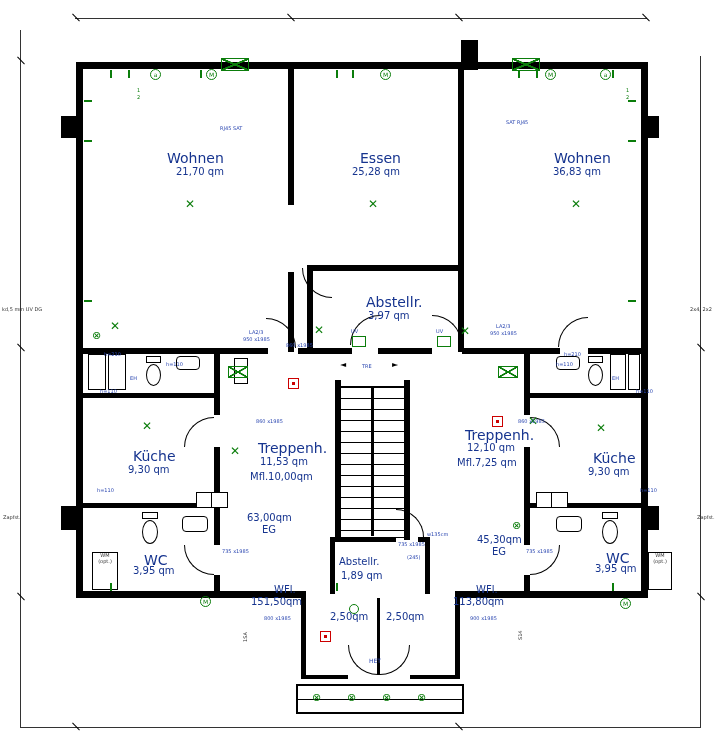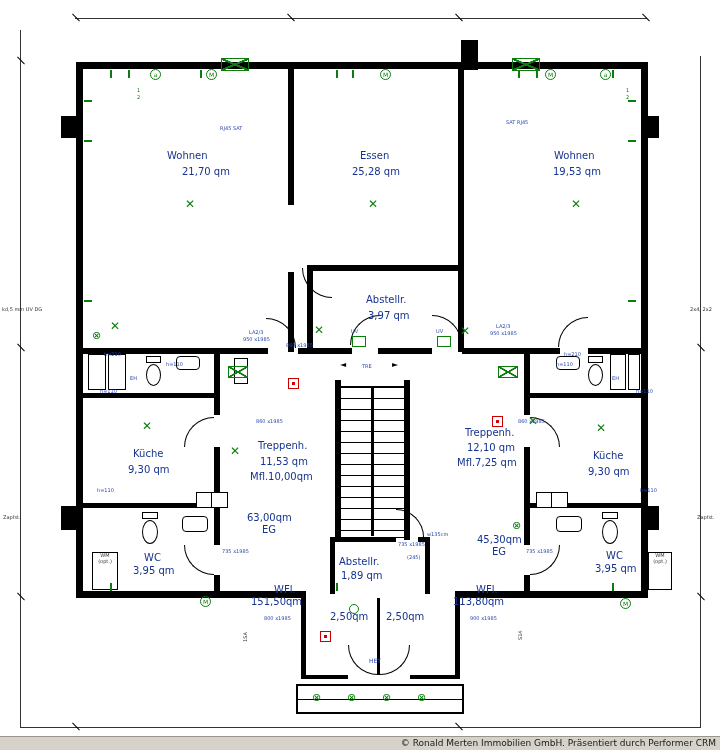--- a/index.html
+++ b/index.html
@@ -11,21 +11,21 @@
   .dt{position:absolute;width:10px;height:1px;background:#000;transform:rotate(45deg)}
   .fx{position:absolute;border:1px solid #000;background:#fff;box-sizing:border-box;
       color:#333;font-size:5px;text-align:center;line-height:1.15;overflow:hidden}
   .round{border-radius:50%}
   .r4{border-radius:4px}
   .arc{position:absolute;box-sizing:border-box}
   .a-tl{border-top:1px solid #000;border-left:1px solid #000;border-top-left-radius:100%}
   .a-tr{border-top:1px solid #000;border-right:1px solid #000;border-top-right-radius:100%}
   .a-bl{border-bottom:1px solid #000;border-left:1px solid #000;border-bottom-left-radius:100%}
   .a-br{border-bottom:1px solid #000;border-right:1px solid #000;border-bottom-right-radius:100%}
-  .rn{position:absolute;color:#16348f;font-size:10px;white-space:nowrap}
+  .rn{position:absolute;color:#16348f;font-size:14px;white-space:nowrap}
   .ra{position:absolute;color:#16348f;font-size:10px;white-space:nowrap}
   .an{position:absolute;color:#2a46b0;font-size:6px;white-space:nowrap;line-height:1}
   .an5{font-size:5px}
   .bk{color:#333}
   .gn{color:#0b7d0b}
   .vt{transform:rotate(-90deg);transform-origin:left top}
   .sx{position:absolute;color:#0b7d0b;font-size:12px;line-height:1}
   .lamp{position:absolute;color:#0b7d0b;font-size:11px;line-height:1}
   .mc{position:absolute;width:9px;height:9px;border:1px solid #0b7d0b;border-radius:50%;
       color:#0b7d0b;font-size:6px;line-height:9px;text-align:center}
@@ -206,25 +206,25 @@
   <span class="an an5 gn" style="left:137px;top:88px">1</span>
   <span class="an an5 gn" style="left:137px;top:95px">2</span>
   <span class="an an5 gn" style="left:626px;top:88px">1</span>
   <span class="an an5 gn" style="left:626px;top:95px">2</span>
 
   <div class="red" style="left:288px;top:378px"></div>
   <div class="red" style="left:492px;top:416px"></div>
   <div class="red" style="left:320px;top:631px"></div>
 
   <span class="rn" style="left:167px;top:150px">Wohnen</span>
-  <span class="ra" style="left:182px;top:166px">21,70 qm</span>
+  <span class="ra" style="left:176px;top:166px">21,70 qm</span>
   <span class="rn" style="left:360px;top:150px">Essen</span>
   <span class="ra" style="left:352px;top:166px">25,28 qm</span>
   <span class="rn" style="left:554px;top:150px">Wohnen</span>
-  <span class="ra" style="left:553px;top:166px">19,53 qm</span>
+  <span class="ra" style="left:553px;top:166px">36,83 qm</span>
   <span class="rn" style="left:366px;top:294px">Abstellr.</span>
   <span class="ra" style="left:368px;top:310px">3,97 qm</span>
   <span class="rn" style="left:133px;top:448px">Küche</span>
   <span class="ra" style="left:128px;top:464px">9,30 qm</span>
   <span class="rn" style="left:258px;top:440px">Treppenh.</span>
   <span class="ra" style="left:260px;top:456px">11,53 qm</span>
   <span class="ra" style="left:250px;top:471px">Mfl.10,00qm</span>
   <span class="rn" style="left:465px;top:427px">Treppenh.</span>
   <span class="ra" style="left:467px;top:442px">12,10 qm</span>
   <span class="ra" style="left:457px;top:457px">Mfl.7,25 qm</span>
@@ -276,16 +276,13 @@
   <span class="an" style="left:369px;top:658px">HET</span>
   <span class="an an5" style="left:351px;top:329px">UV</span>
   <span class="an an5" style="left:436px;top:329px">UV</span>
   <span class="an an5 bk" style="left:2px;top:307px">kd,5 mm UV DG</span>
   <span class="an an5 bk" style="left:690px;top:307px">2x4, 2x2</span>
   <span class="an an5 bk" style="left:3px;top:515px">Zapfst.</span>
   <span class="an an5 bk" style="left:697px;top:515px">Zapfst.</span>
   <span class="an an5 bk vt" style="left:243px;top:642px">1SA</span>
   <span class="an an5 bk vt" style="left:518px;top:640px">S14</span>
 
-  <div id="footer">
-    <span>© Ronald Merten Immobilien GmbH. Präsentiert durch Performer CRM</span>
-  </div>
 </div>
 
 </body></html>

